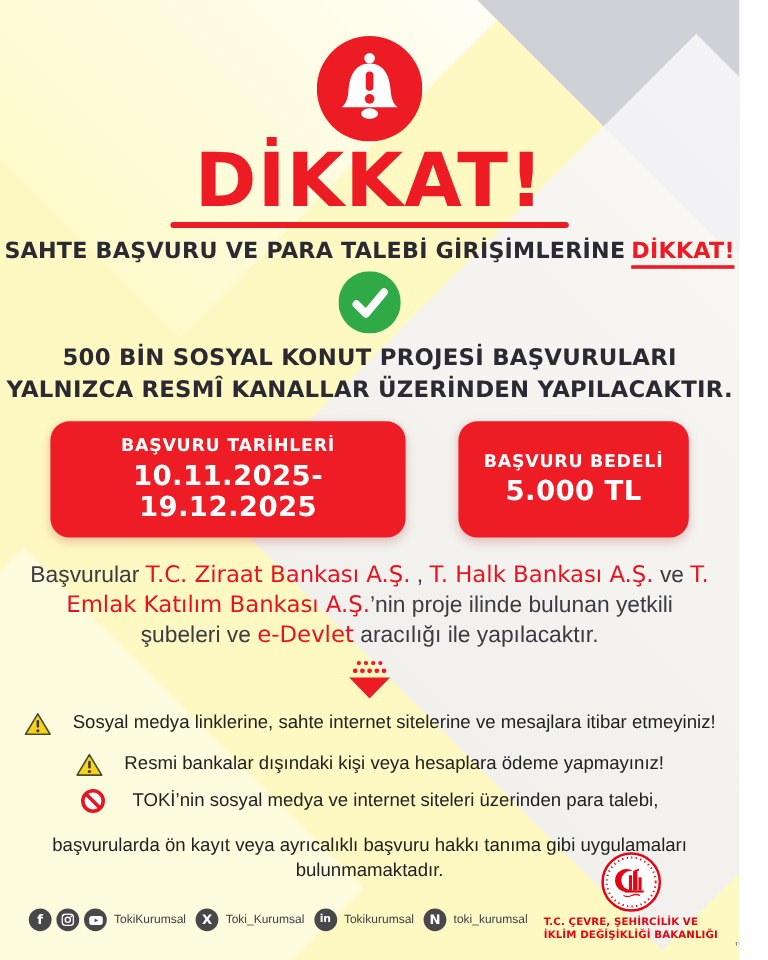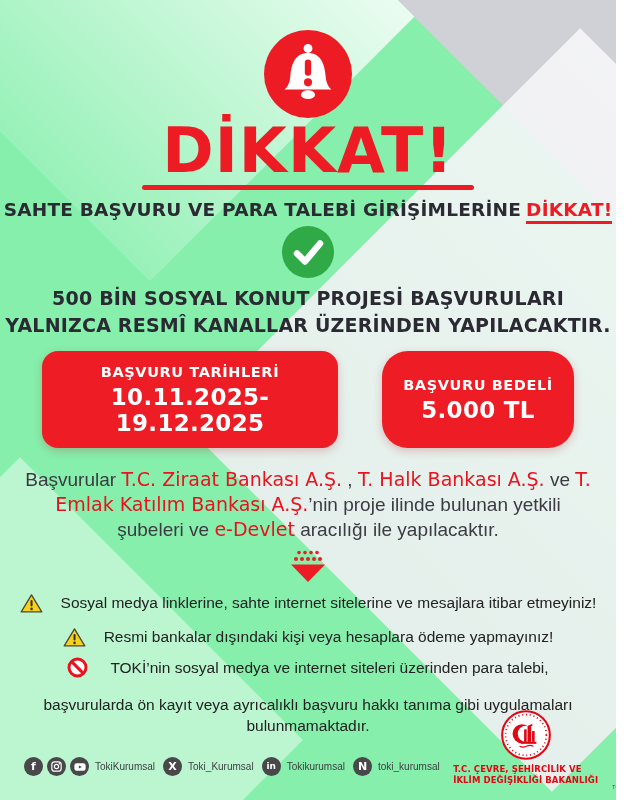--- a/index.html
+++ b/index.html
@@ -1,18 +1,18 @@
 <!DOCTYPE html>
 <html><head>
 <meta charset="utf-8">
 <style>
   * { margin:0; padding:0; box-sizing:border-box; }
   html,body { width:640px; height:800px; }
   body { font-family:"Liberation Sans","DejaVu Sans",sans-serif; }
-  .poster { position:relative; width:616px; height:800px; background:#86efac; overflow:hidden; }
+  .poster { position:relative; width:616px; height:800px; background:#fef9c3; overflow:hidden; }
 
   
   .bg-shape { position:absolute; z-index:0; }
   .sh-tl { left:-70px; top:-250px; width:440px; height:440px; background:linear-gradient(180deg,rgba(255,255,255,.95),rgba(255,255,255,.15)); transform:rotate(45deg); }
   .sh-tr-dark { right:-170px; top:-210px; width:400px; height:330px; background:#d0d1d6; transform:rotate(45deg); }
   .sh-mid-white { right:-210px; top:130px; width:520px; height:560px; background:linear-gradient(180deg,#f7f7f9,#efeff2); transform:rotate(45deg); opacity:.9; }
   .sh-bl { left:-180px; bottom:-140px; width:400px; height:400px; background:rgba(255,255,255,.45); transform:rotate(45deg); }
 
   .content { position:relative; z-index:1; height:100%; display:flex; flex-direction:column; align-items:center; text-align:center; }
 
@@ -28,21 +28,21 @@
   .check-wrap { margin-top:6px; width:52px; height:52px; }
   .check-wrap svg { display:block; width:100%; height:100%; }
 
   .statement { margin-top:7px; font-family:"DejaVu Sans","Liberation Sans",sans-serif; font-weight:bold; font-size:19px; line-height:1.42; color:#2b2a33; letter-spacing:.2px; }
 
   .boxes-row { margin-top:12px; display:flex; gap:44px; align-items:stretch; justify-content:center; }
   .info-box { background:#ee1c24; color:#fff; border-radius:16px; padding:13px 10px 12px; display:flex; flex-direction:column; justify-content:center; box-shadow:0 3px 8px rgba(180,30,35,.25); }
   .info-box .box-label { font-family:"DejaVu Sans",sans-serif; font-weight:bold; font-size:14.5px; letter-spacing:.6px; }
   .info-box .box-value { font-family:"DejaVu Sans",sans-serif; font-weight:bold; font-size:23px; margin-top:4px; letter-spacing:.3px; }
   .box-dates { width:296px; }
-  .box-fee { width:192px;border-radius:26px; }
+  .box-fee { width:192px; }
 
   .bank-par { margin-top:19px; width:566px; font-size:19px; line-height:1.33; color:#3c3b42; font-weight:normal; }
   .bank-par .bank { color:#e8131f; font-family:"DejaVu Sans",sans-serif; font-weight:normal; }
 
   .arrow-wrap { margin-top:7px; width:44px; height:33px; }
   .arrow-wrap svg { display:block; width:100%; height:100%; }
 
   .warn-row { display:flex; align-items:center; justify-content:center; gap:18px; font-size:15.5px; color:#222; font-weight:500; }
   .warn-1 { margin-top:10px; }
   .warn-2 { margin-top:13px; }

